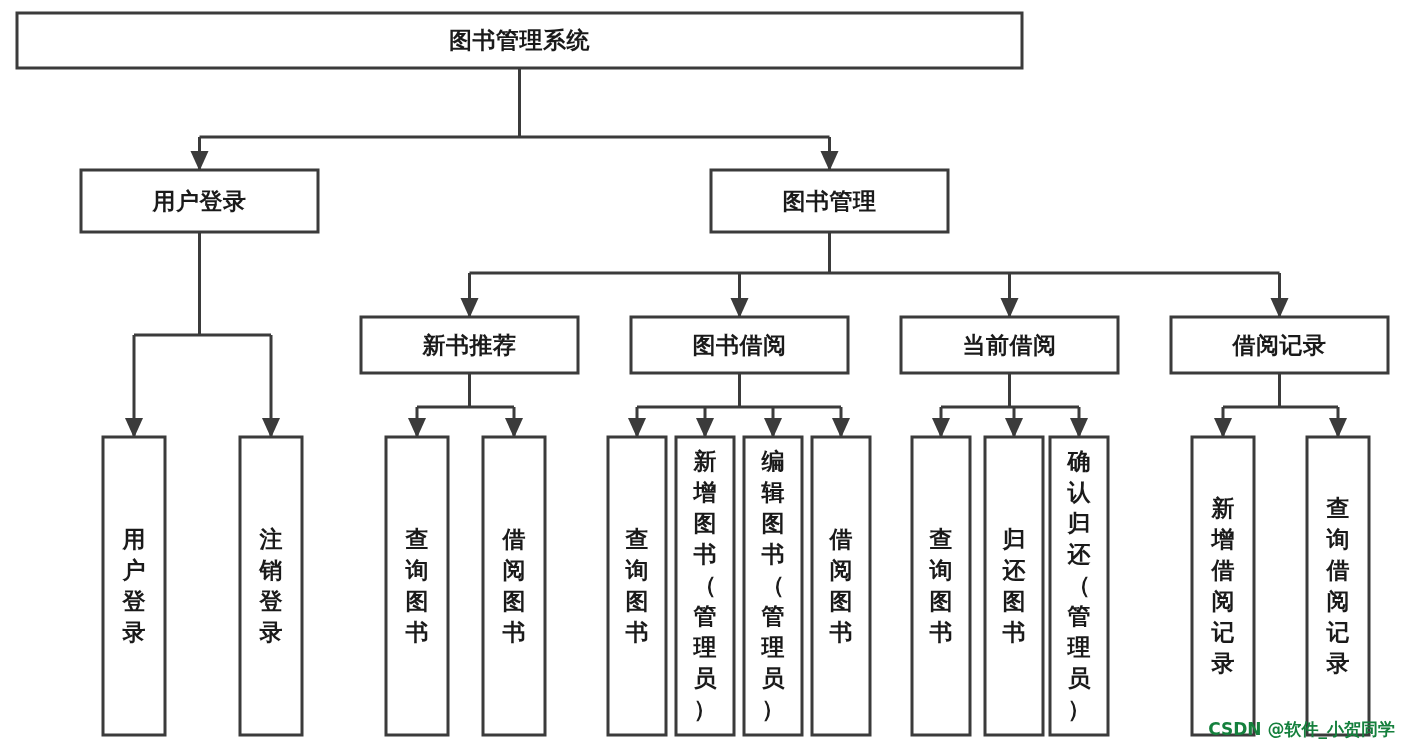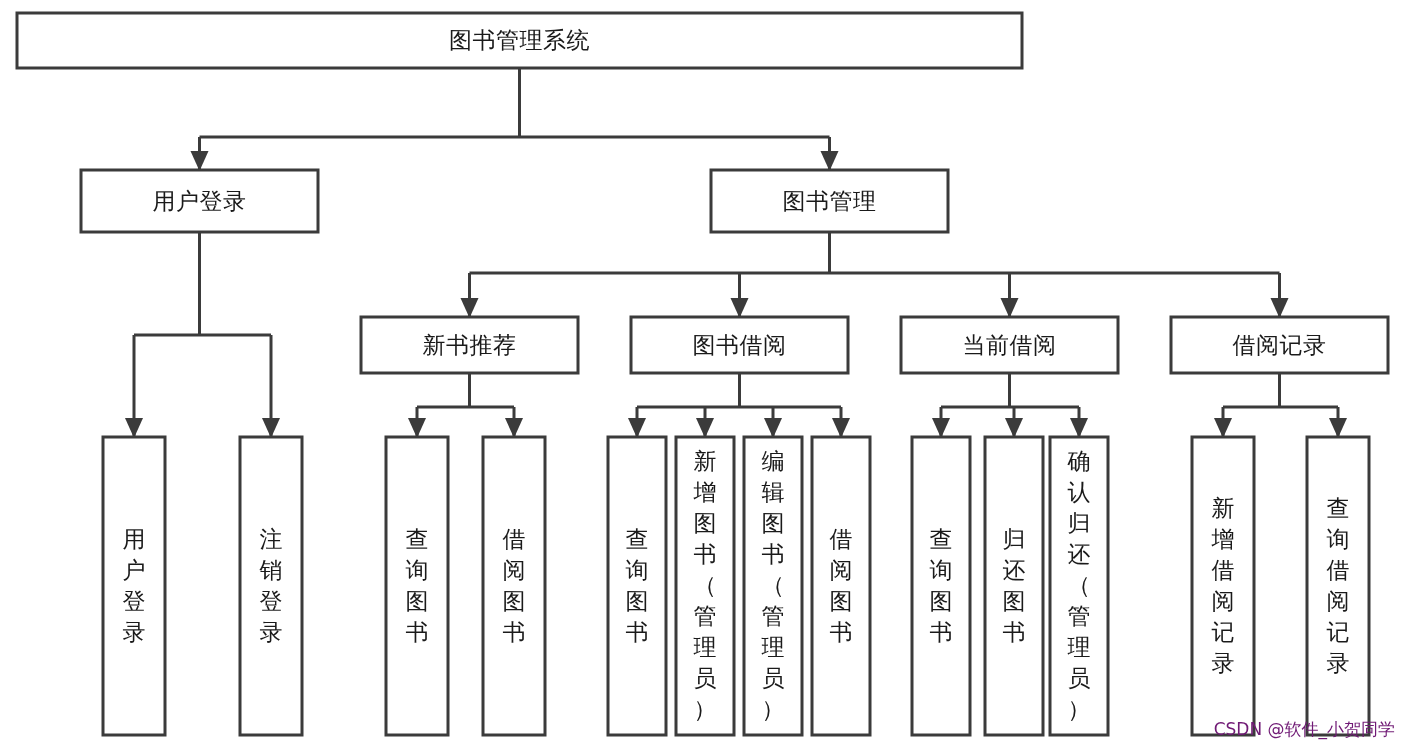--- a/index.html
+++ b/index.html
@@ -13,20 +13,21 @@
     font-family: "DejaVu Sans", "Liberation Sans", sans-serif;
     overflow: hidden;
     position: relative;
   }
   #diagram-root {
     position: absolute;
     left: 0;
     top: 0;
     width: 1405px;
     height: 747px;
+    font-weight: bold;
   }
   svg.flow {
     display: block;
     width: 1405px;
     height: 747px;
   }
   .node-box {
     fill: #ffffff;
     stroke: #3b3b3b;
     stroke-width: 3;
@@ -53,21 +54,21 @@
   .arrow-head {
     fill: #3b3b3b;
     stroke: none;
   }
   .watermark {
     position: absolute;
     right: 10px;
     bottom: 6px;
     font-family: "DejaVu Sans", "Liberation Sans", sans-serif;
     font-size: 17px;
-    color: #701a75;
+    color: #15803d;
     white-space: nowrap;
     user-select: none;
   }
 </style>
 </head>
 <body>
 
 <div id="diagram-root">
   <svg class="flow" viewBox="0 0 1405 747" xmlns="http://www.w3.org/2000/svg">
     <g id="connector-layer">

